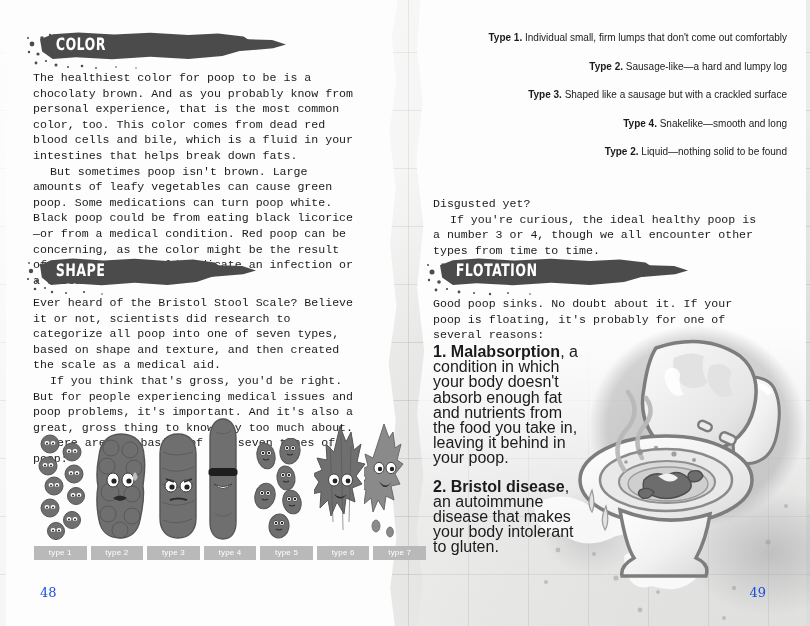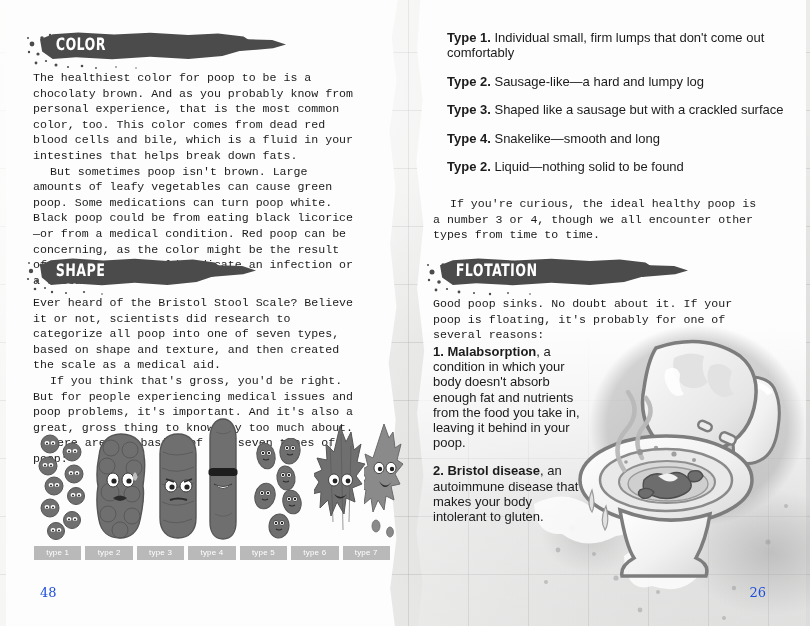--- a/index.html
+++ b/index.html
@@ -86,31 +86,31 @@
   
   .body-text{
     position:absolute;
     font-size:11.6px;line-height:15.6px;color:#1b1b1b;font-family:Liberation Mono, monospace;
   }
   .body-text p{margin:0;}
   .body-text p.indent{text-indent:17px;}
 
   
   #type-list{position:absolute;left:447px;top:30px;width:340px;}
-  .type-row{font-size:13px;line-height:15px;color:#1b1b1b;margin-bottom:13.6px;}
+  .type-row{font-size:10px;line-height:15px;color:#1b1b1b;margin-bottom:13.6px;text-align:right;}
   .type-row b{font-weight:bold;}
 
   
   #reasons{position:absolute;left:433px;top:344px;width:148px;}
-  .reason{font-size:13px;line-height:15.2px;color:#1b1b1b;margin-bottom:13px;}
+  .reason{font-size:16px;line-height:15.2px;color:#1b1b1b;margin-bottom:13px;}
   .reason b{font-weight:bold;}
 
   
   #bristol{position:absolute;left:34px;top:410px;width:348px;height:150px;}
-  .chips{position:absolute;left:0;bottom:0;width:356px;display:flex;gap:4px;}
+  .chips{position:absolute;left:0;bottom:0;width:392px;display:flex;gap:4px;}
   .chip{
     flex:1;background:#b9b9b9;color:#fff;text-align:center;
     font-size:8px;line-height:14px;height:14px;letter-spacing:.2px;
   }
   .poop-col{position:absolute;bottom:20px;}
 
   
   .folio{position:absolute;bottom:26px;font-size:13px;color:#1d4ed8;
          font-family:"DejaVu Serif","Liberation Serif",serif;}
   .folio.l{left:40px;}
@@ -427,20 +427,21 @@
   </div>
   <div class="type-row">
     <b>Type 4.</b><span> Snakelike—smooth and long</span>
   </div>
   <div class="type-row">
     <b>Type 2.</b><span> Liquid—nothing solid to be found</span>
   </div>
 </div>
 
 <div class="body-text" style="left:433px;top:196px;width:330px;">
+  <p>Disgusted yet?</p>
   <p class="indent">If you're curious, the ideal healthy poop is a number 3 or 4, though we all encounter other types from time to time.</p>
 </div>
 
 <div class="banner" style="left:426px;top:256px;width:240px;">
   <svg class="spray" width="260" height="40" viewBox="0 0 260 40">
     <g fill="#4b4b4b">
       <circle cx="6" cy="16" r="2.5"></circle>
         <circle cx="13" cy="26" r="1.8"></circle>
         <circle cx="3" cy="24" r="1.2"></circle>
       <circle cx="17" cy="9" r="1.7"></circle>
@@ -532,13 +533,13 @@
 
   <g fill="#8d8d8d" opacity=".8">
     <circle cx="70" cy="122" r="3"></circle>
       <circle cx="86" cy="118" r="2.2"></circle>
       <circle cx="104" cy="124" r="2.6"></circle>
     <circle cx="124" cy="130" r="2"></circle>
       <circle cx="56" cy="132" r="1.8"></circle>
   </g>
 </svg>
 
-<div class="folio r">26</div>
+<div class="folio r">49</div>
 
 </body></html>

